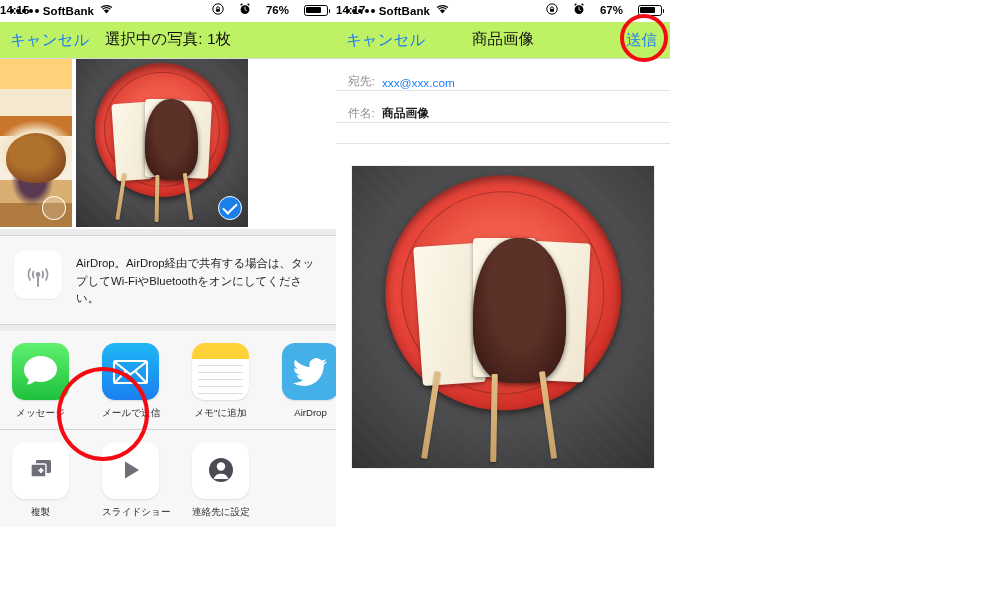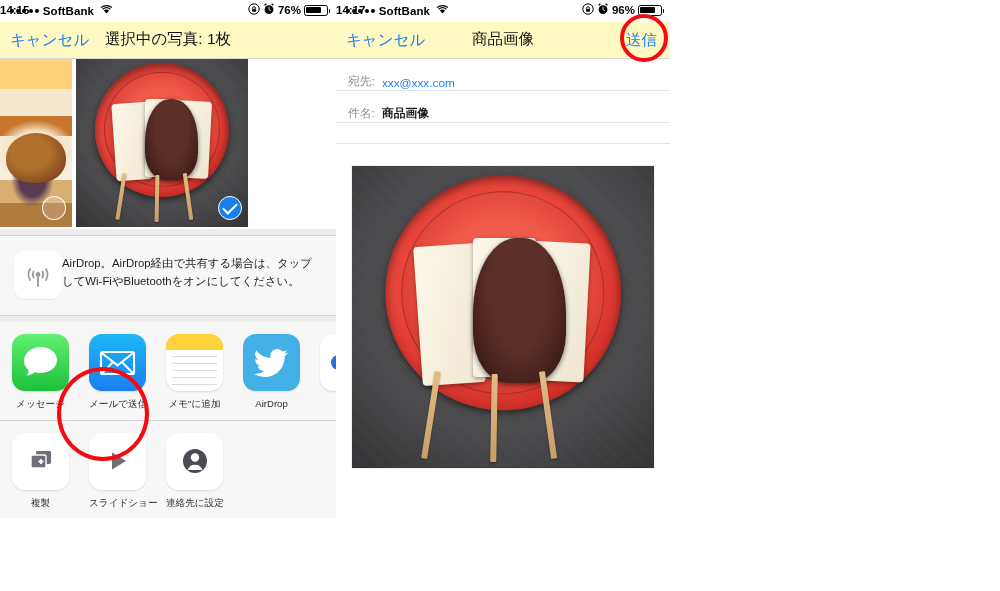--- a/index.html
+++ b/index.html
@@ -13,30 +13,30 @@
 
   
   .statusbar{height:22px;position:relative;font-size:11.5px;color:#000;
              font-weight:600;background:#fff;padding-left:8px;}
   .sb-left{position:absolute;left:10px;top:4px;display:flex;align-items:center;gap:4px;}
   .dots{display:flex;gap:2.2px;align-items:center;}
   .dots i{width:4px;height:4px;border-radius:50%;background:#000;display:block;}
   .carrier{font-size:11.5px;letter-spacing:.1px;}
   .wifi{margin-left:2px;}
   .sb-center{position:absolute;left:0;right:0;top:4px;text-align:left;font-size:11.5px;}
-  .sb-right{position:absolute;right:8px;top:3px;display:flex;align-items:center;gap:3px;}
+  .sb-right{position:absolute;right:8px;top:3px;display:flex;align-items:center;gap:15px;}
   .batt-pct{font-size:11.5px;}
   .batt{width:24px;height:11px;border:1.3px solid #000;border-radius:2.6px;
         position:relative;display:inline-block;box-sizing:border-box;padding:1.3px;}
   .batt::after{content:"";position:absolute;right:-3.4px;top:3.2px;width:1.8px;height:4px;
                background:#000;border-radius:0 1px 1px 0;}
   .batt span{display:block;height:100%;background:#000;border-radius:1px;}
 
   
-  .navbar{height:36px;position:relative;background:#fef9c3;border-bottom:1px solid #d8d8d8;}
+  .navbar{height:36px;position:relative;background:#bef264;border-bottom:1px solid #d8d8d8;}
   .nav-left{position:absolute;left:10px;top:8px;font-size:15.5px;color:#1d7df8;}
   .nav-title{position:absolute;left:0;right:0;top:7px;text-align:center;
              font-size:15.5px;font-weight:400;color:#121212;}
   .nav-right{position:absolute;right:13px;top:8px;font-size:15.5px;color:#1d7df8;font-weight:400;}
 
   
   .photostrip{height:170px;background:#fff;display:flex;gap:4px;padding:0 0 0 0;position:relative;}
   .thumb{position:relative;overflow:hidden;}
   .thumb.first{width:72px;height:168px;}
   .thumb.second{width:172px;height:168px;}
@@ -70,29 +70,29 @@
   .stick{position:absolute;background:linear-gradient(#e0bd84,#c79f67);border-radius:1px;
       box-shadow:0 1px 2px rgba(0,0,0,.4);}
   .miso{position:absolute;left:40%;top:24%;width:31%;height:48%;
       background:radial-gradient(ellipse at 50% 35%, #5b3026 0 45%, #45201a 75%, #2e1410 100%);
       border-radius:46% 46% 38% 38%/52% 52% 34% 34%;
       box-shadow:0 2px 5px rgba(0,0,0,.5);}
 
   
   .sectiongap{height:6px;background:#ededed;}
   .panel{background:#f7f7f7;border-top:1px solid #d4d4d4;border-bottom:1px solid #d4d4d4;}
-  .airdrop{display:flex;align-items:flex-start;padding:15px 14px 16px 14px;}
+  .airdrop{display:flex;align-items:flex-start;padding:15px 14px 16px 14px;gap:14px;}
   .ad-icon{width:48px;height:48px;border-radius:11px;background:#fff;flex:0 0 auto;
            display:flex;align-items:center;justify-content:center;
            box-shadow:0 1px 1px rgba(0,0,0,.07);}
   .ad-text{font-size:11.4px;line-height:1.55;color:#1d1d1f;padding-top:4px;}
 
   
   .row{position:relative;background:#f7f7f7;padding:12px 0 10px 0;overflow:hidden;}
-  .row-inner{display:flex;gap:20px;padding-left:12px;}
+  .row-inner{display:flex;gap:33px;padding-left:12px;}
   .appcell{width:57px;flex:0 0 auto;text-align:center;}
   .appicon{width:57px;height:57px;border-radius:13px;position:relative;overflow:hidden;
            box-shadow:0 1px 2px rgba(0,0,0,.12);}
   .applabel{font-size:9.6px;color:#2a2a2e;margin-top:7px;line-height:1.22;white-space:nowrap;}
   .actioncell{width:57px;flex:0 0 auto;text-align:center;}
   .actionicon{width:57px;height:57px;border-radius:13px;background:#fff;position:relative;
               display:flex;align-items:center;justify-content:center;
               box-shadow:0 1px 2px rgba(0,0,0,.1);}
   .divider{height:1px;background:#d2d2d2;margin:0;}
 
@@ -343,21 +343,21 @@
             <rect x="4.1" y="6.2" width="3.8" height="2.6" rx=".5" fill="#000"></rect>
           </svg>
       </span>
       <span>
         <svg width="12" height="12" viewBox="0 0 12 12">
             <circle cx="6" cy="6.6" r="4.4" fill="#000"></circle>
             <path d="M6 3.8v2.8l1.8 1.1" stroke="#fff" stroke-width=".9" fill="none"></path>
             <path d="M1.6 2.2 3.4.7M10.4 2.2 8.6.7" stroke="#000" stroke-width="1.4"></path>
           </svg>
       </span>
-      <span class="batt-pct">96%</span>
+      <span class="batt-pct">67%</span>
       <span class="batt">
           <span style="width:75%"></span>
         </span>
     </div>
   </div>
 
   <div class="navbar">
     <div class="nav-left">キャンセル</div>
     <div class="nav-title">商品画像</div>
     <div class="nav-right">送信</div>

